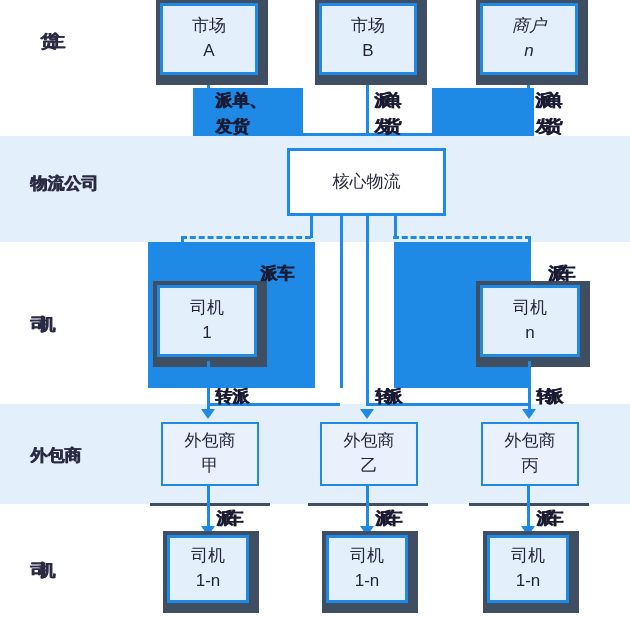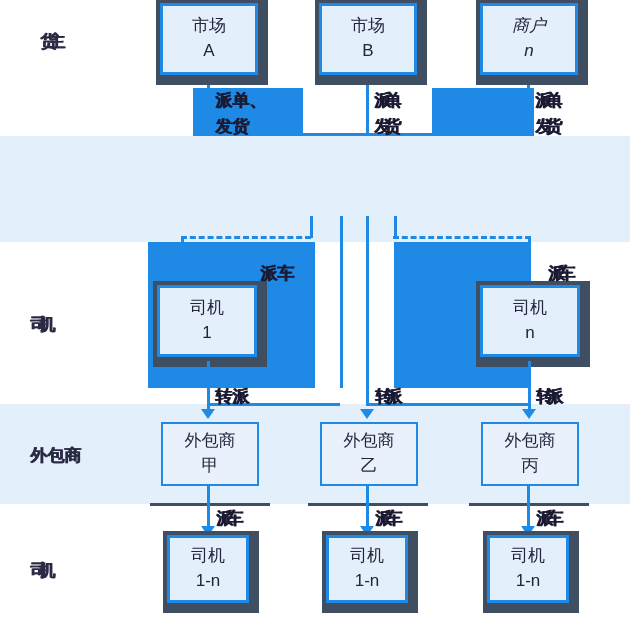--- a/index.html
+++ b/index.html
@@ -90,20 +90,21 @@
 </style>
 </head>
 <body>
 
 <div id="stage">
 
   <div class="band" id="band-logistics"></div>
   <div class="band" id="band-outsource"></div>
 
   <div class="lane-title squish" id="lane-title-owner">货主</div>
+  <div class="lane-title" id="lane-title-logistics">物流公司</div>
   <div class="lane-title squish" id="lane-title-driver-top">司机</div>
   <div class="lane-title" id="lane-title-outsource">外包商</div>
   <div class="lane-title squish" id="lane-title-driver-bottom">司机</div>
 
   <div class="artifact" style="left:193px;top:88px;width:110px;height:48px;"></div>
   <div class="artifact" style="left:432px;top:88px;width:102px;height:48px;"></div>
 
   <div class="artifact" style="left:148px;top:242px;width:167px;height:146px;"></div>
   <div class="artifact" style="left:394px;top:242px;width:136px;height:146px;"></div>
 
@@ -139,20 +140,23 @@
   </div>
   <div class="edge-label squish" style="left:374px;top:88px;">
     <div>派单、</div>
     <div>发货</div>
   </div>
   <div class="edge-label squish" style="left:535px;top:88px;">
     <div>派单、</div>
     <div>发货</div>
   </div>
 
+  <div class="node hub" style="left:287px;top:148px;width:159px;height:68px;">
+    <span>核心物流</span>
+  </div>
 
   <div class="vline" style="left:310px;top:216px;height:22px;"></div>
   <div class="vline" style="left:340px;top:216px;height:172px;"></div>
   <div class="vline" style="left:366px;top:216px;height:190px;"></div>
   <div class="vline" style="left:394px;top:216px;height:22px;"></div>
 
   <div class="dline" style="left:181px;top:236px;width:130px;"></div>
   <div class="dline" style="left:393px;top:236px;width:138px;"></div>
   <div class="vline" style="left:181px;top:236px;height:56px;"></div>
   <div class="vline" style="left:528px;top:236px;height:56px;"></div>

